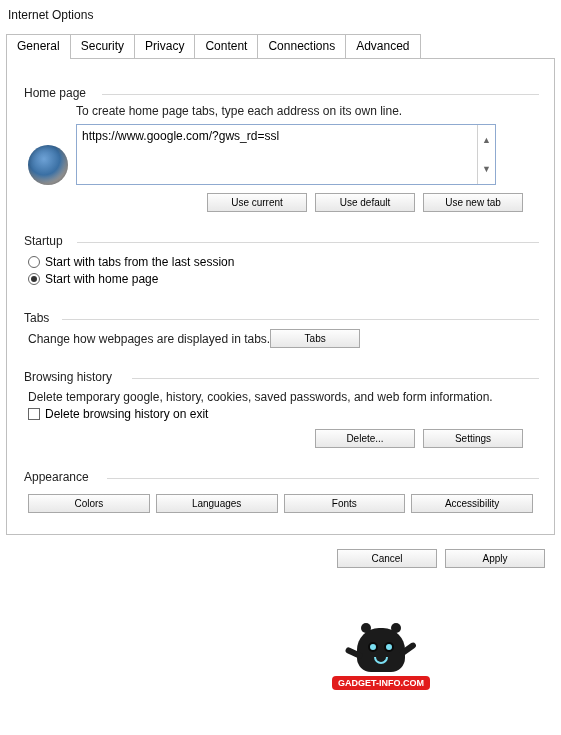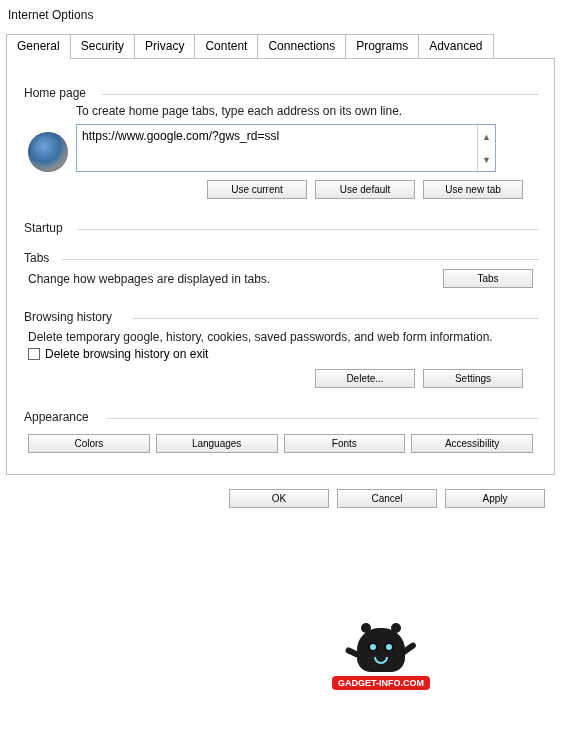--- a/index.html
+++ b/index.html
@@ -73,21 +73,21 @@
   background: radial-gradient(circle at 40% 35%, #6ea2d6 0%, #3a6fa3 45%, #999 70%);
   box-shadow: inset 0 0 6px rgba(0,0,0,.3);
   flex-shrink:0;
   margin-top:2px;
 }
 .home-text { font-size: 12px; color: #222; }
 .url-box {
   margin-top: 6px;
   border: 1px solid #8faad0;
   width: 420px;
-  height: 48px;
+  height: 61px;
   display: flex;
   background:#fff;
 }
 .url-box textarea {
   flex:1;
   border:none;
   resize:none;
   font-family: inherit;
   font-size: 12px;
   padding: 4px 5px;
@@ -115,21 +115,21 @@
   padding: 3px 14px;
   font-family: inherit;
   font-size: 10px;
   min-width: 100px;
   cursor: default;
 }
 .radio-row, .check-row { display:flex; align-items:center; gap:5px; font-size:12px; margin:3px 0;}
 .radio { width:12px; height:12px; border-radius:50%; border:1px solid #666; display:inline-flex; align-items:center; justify-content:center; background:#fff;}
 .radio.checked::after{content:""; width:6px; height:6px; background:#333; border-radius:50%;}
 .check { width:12px; height:12px; border:1px solid #666; display:inline-block; background:#fff;}
-.tabs-group-row{ display:flex; justify-content:space-between; align-items:center;}
+.tabs-group-row{ display:flex; align-items:center;}
 .desc{ font-size:12px; color:#222; margin:2px 0;}
 .grid4 { display:flex; gap:6px; margin-top:6px;}
 .grid4 button{ flex:1; min-width:auto;}
 .footer {
   position: relative;
   display:flex;
   justify-content:flex-end;
   gap:8px;
   padding: 8px 16px 4px 0;
 }
@@ -170,21 +170,20 @@
 
 <div class="window">
   <div class="titlebar">Internet Options</div>
 
   <div class="tabs">
     <div class="tab active">General</div>
     <div class="tab">Security</div>
     <div class="tab">Privacy</div>
     <div class="tab">Content</div>
     <div class="tab">Connections</div>
-    <div class="tab">Programs</div>
     <div class="tab">Advanced</div>
   </div>
 
   <div class="panel">
 
     <div class="group">
       <span class="group-label">Home page</span>
       <div class="group-line"></div>
       <div class="group-body">
         <div class="home-row">
@@ -204,20 +203,30 @@
           <button class="win">Use current</button>
           <button class="win">Use default</button>
           <button class="win">Use new tab</button>
         </div>
       </div>
     </div>
 
     <div class="group">
       <span class="group-label">Startup</span>
       <div class="group-line" style="left:55px"></div>
+      <div class="group-body">
+        <div class="radio-row">
+          <span class="radio"></span>
+          <span>Start with tabs from the last session</span>
+        </div>
+        <div class="radio-row">
+          <span class="radio checked"></span>
+          <span>Start with home page</span>
+        </div>
+      </div>
     </div>
 
     <div class="group">
       <span class="group-label">Tabs</span>
       <div class="group-line" style="left:40px"></div>
       <div class="group-body tabs-group-row">
         <span class="desc">Change how webpages are displayed in tabs.</span>
         <button class="win" style="min-width:90px">Tabs</button>
       </div>
     </div>
@@ -247,21 +256,20 @@
           <button class="win">Languages</button>
           <button class="win">Fonts</button>
           <button class="win">Accessibility</button>
         </div>
       </div>
     </div>
 
   </div>
 
   <div class="footer">
-    <button class="win">OK</button>
     <button class="win">Cancel</button>
     <button class="win">Apply</button>
   </div>
 
   <div class="badge">
     <div class="head">
       <div class="arm l"></div>
         <div class="arm r"></div>
       <div class="eyes">
           <span></span>

